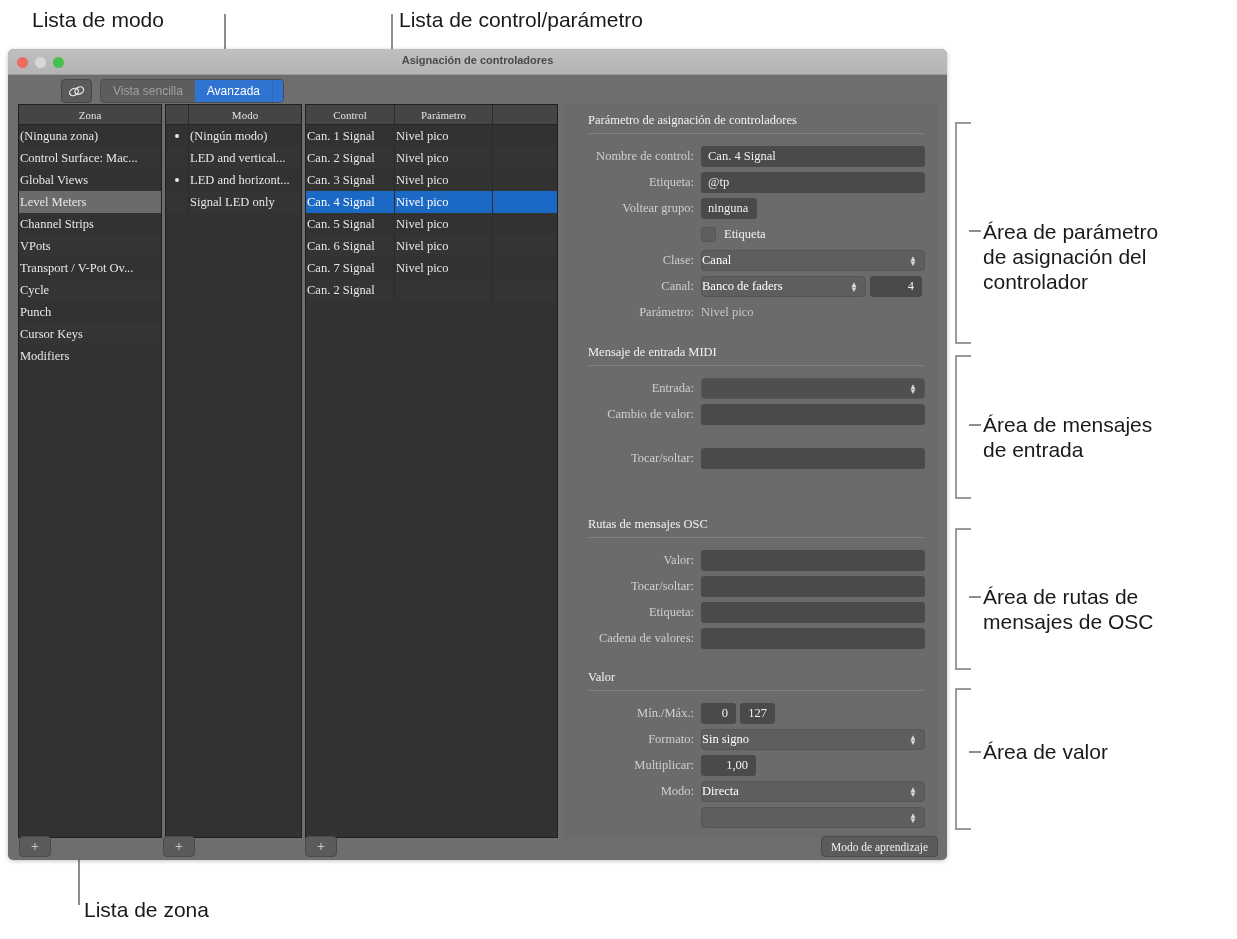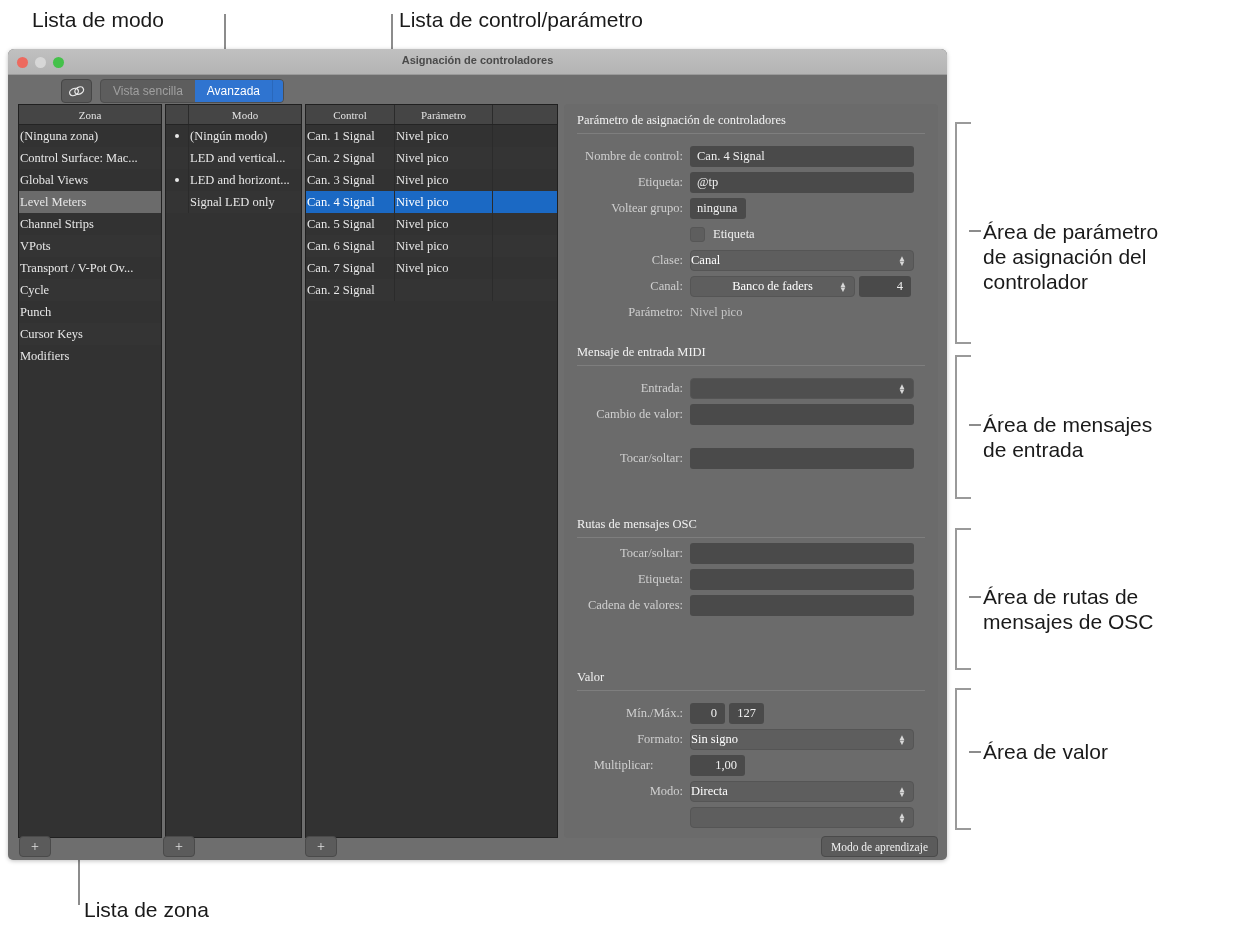--- a/index.html
+++ b/index.html
@@ -43,21 +43,21 @@
   .lrow .cell + .cell{border-left:1px solid #2b2b2b;}
   .lrow.alt{background:#343434;}
   .lrow.sel-grey{background:#6b6b6b;}
   .lrow.sel-blue{background:#1b69c4;}
   .lrow.sel-blue .cell{color:#ffffff;}
   .bulletcell{width:22px;display:flex;align-items:center;justify-content:center;padding-left:0 !important;}
   .bullet{width:4px;height:4px;border-radius:50%;background:#e8e8e8;}
 
   
   #detail{position:absolute;left:556px;top:0;width:374px;bottom:22px;background:#6b6b6b;border-radius:4px;overflow:hidden;}
-  .sect{position:absolute;left:0;right:0;}
+  .sect{position:absolute;left:11px;right:0;}
   .secttitle{font-size:12.5px;color:#f2f2f2;padding-left:13px;}
   .sepline{height:1px;background:#7e7e7e;margin:5px 13px 0 13px;}
   .frow{display:flex;align-items:center;height:21px;margin-top:5px;}
   .flabel{font-size:12.5px;color:#cfcfcf;text-align:right;padding-right:7px;box-sizing:border-box;white-space:nowrap;}
   .field{background:#4a4a4a;border-radius:3px;height:21px;display:flex;align-items:center;padding-left:7px;font-size:12.5px;color:#f0f0f0;box-sizing:border-box;}
   .field.num{justify-content:flex-end;padding-right:8px;padding-left:4px;}
   .popup{background:#5e5e5e;border-radius:4px;height:21px;display:flex;align-items:center;padding-left:0;font-size:12.5px;color:#ffffff;position:relative;box-sizing:border-box;border:1px solid #555;}
   .popup .chev{position:absolute;right:7px;top:50%;transform:translateY(-50%);display:flex;flex-direction:column;align-items:center;line-height:5px;color:#d8d8d8;font-size:8px;}
   .statictext{font-size:12.5px;color:#c6c6c6;}
   .chk{width:13px;height:13px;border-radius:3px;background:#5e5e5e;border:1px solid #565656;}
@@ -275,21 +275,21 @@
         <div class="frow">
           <div class="flabel" style="width:126px;">Clase:</div>
           <div class="popup" style="width:224px;">
             <span>Canal</span>
             <span class="chev">▲<br>▼</span>
           </div>
         </div>
 
         <div class="frow">
           <div class="flabel" style="width:126px;">Canal:</div>
-          <div class="popup" style="width:165px;justify-content:center;">
+          <div class="popup" style="width:165px;">
             <span>Banco de faders</span>
             <span class="chev">▲<br>▼</span>
           </div>
           <div class="field num" style="width:52px;margin-left:4px;">4</div>
         </div>
 
         <div class="frow">
           <div class="flabel" style="width:126px;">Parámetro:</div>
           <div class="statictext">Nivel pico</div>
         </div>
@@ -315,20 +315,24 @@
         <div class="frow" style="margin-top:23px;">
           <div class="flabel" style="width:126px;">Tocar/soltar:</div>
           <div class="field" style="width:224px;"></div>
         </div>
       </div>
 
       <div class="sect" style="top:413px;">
         <div class="secttitle">Rutas de mensajes OSC</div>
         <div class="sepline"></div>
 
+        <div class="frow" style="margin-top:12px;">
+          <div class="flabel" style="width:126px;">Valor:</div>
+          <div class="field" style="width:224px;"></div>
+        </div>
         <div class="frow">
           <div class="flabel" style="width:126px;">Tocar/soltar:</div>
           <div class="field" style="width:224px;"></div>
         </div>
         <div class="frow">
           <div class="flabel" style="width:126px;">Etiqueta:</div>
           <div class="field" style="width:224px;"></div>
         </div>
         <div class="frow">
           <div class="flabel" style="width:126px;">Cadena de valores:</div>
@@ -348,21 +352,21 @@
 
         <div class="frow">
           <div class="flabel" style="width:126px;">Formato:</div>
           <div class="popup" style="width:224px;">
             <span>Sin signo</span>
             <span class="chev">▲<br>▼</span>
           </div>
         </div>
 
         <div class="frow">
-          <div class="flabel" style="width:126px;text-align:center;">Multiplicar:</div>
+          <div class="flabel" style="width:126px;">Multiplicar:</div>
           <div class="field num" style="width:55px;">1,00</div>
         </div>
 
         <div class="frow">
           <div class="flabel" style="width:126px;">Modo:</div>
           <div class="popup" style="width:224px;">
             <span>Directa</span>
             <span class="chev">▲<br>▼</span>
           </div>
         </div>

